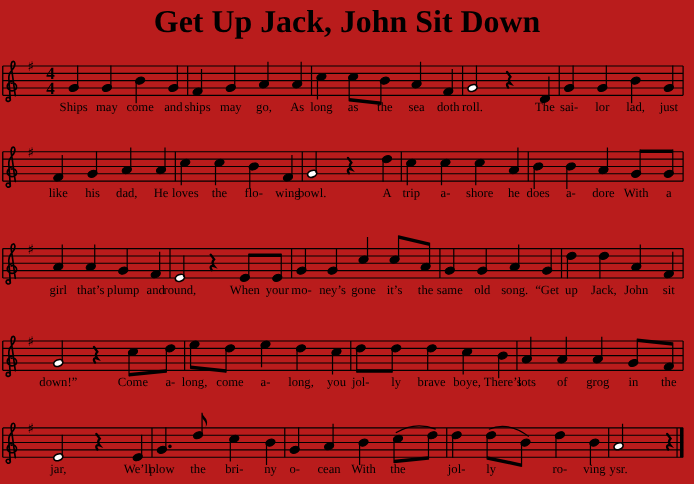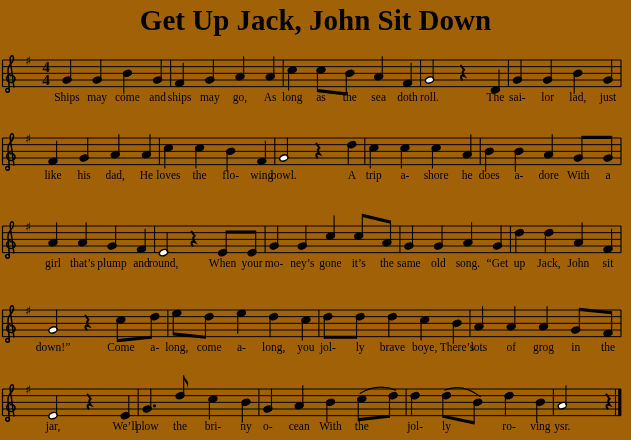--- a/index.html
+++ b/index.html
@@ -1,16 +1,16 @@
 <!DOCTYPE html>
 <html><head>
 <meta charset="utf-8">
 <style>
   html,body{margin:0;padding:0;background:#fff;}
-  .page{position:relative;width:631px;height:440px;background:#a16207;overflow:hidden;
+  .page{position:relative;width:631px;height:440px;background:#b91c1c;overflow:hidden;
         font-family:"Liberation Serif","DejaVu Serif",serif;color:#000;}
   .title{position:absolute;top:4px;left:0;width:100%;text-align:center;
          font-size:29px;font-weight:bold;letter-spacing:0px;
          font-family:"Liberation Serif","DejaVu Serif",serif;}
   .systems{position:absolute;left:0;top:0;width:631px;height:440px;}
   svg{display:block;}
   text.lyric{font-family:"Liberation Serif","DejaVu Serif",serif;font-size:11.5px;}
   text.sharp{font-family:"DejaVu Sans",sans-serif;font-size:12.5px;}
   text.tsig{font-family:"Liberation Serif","DejaVu Serif",serif;font-size:15.5px;font-weight:bold;}
 </style>

